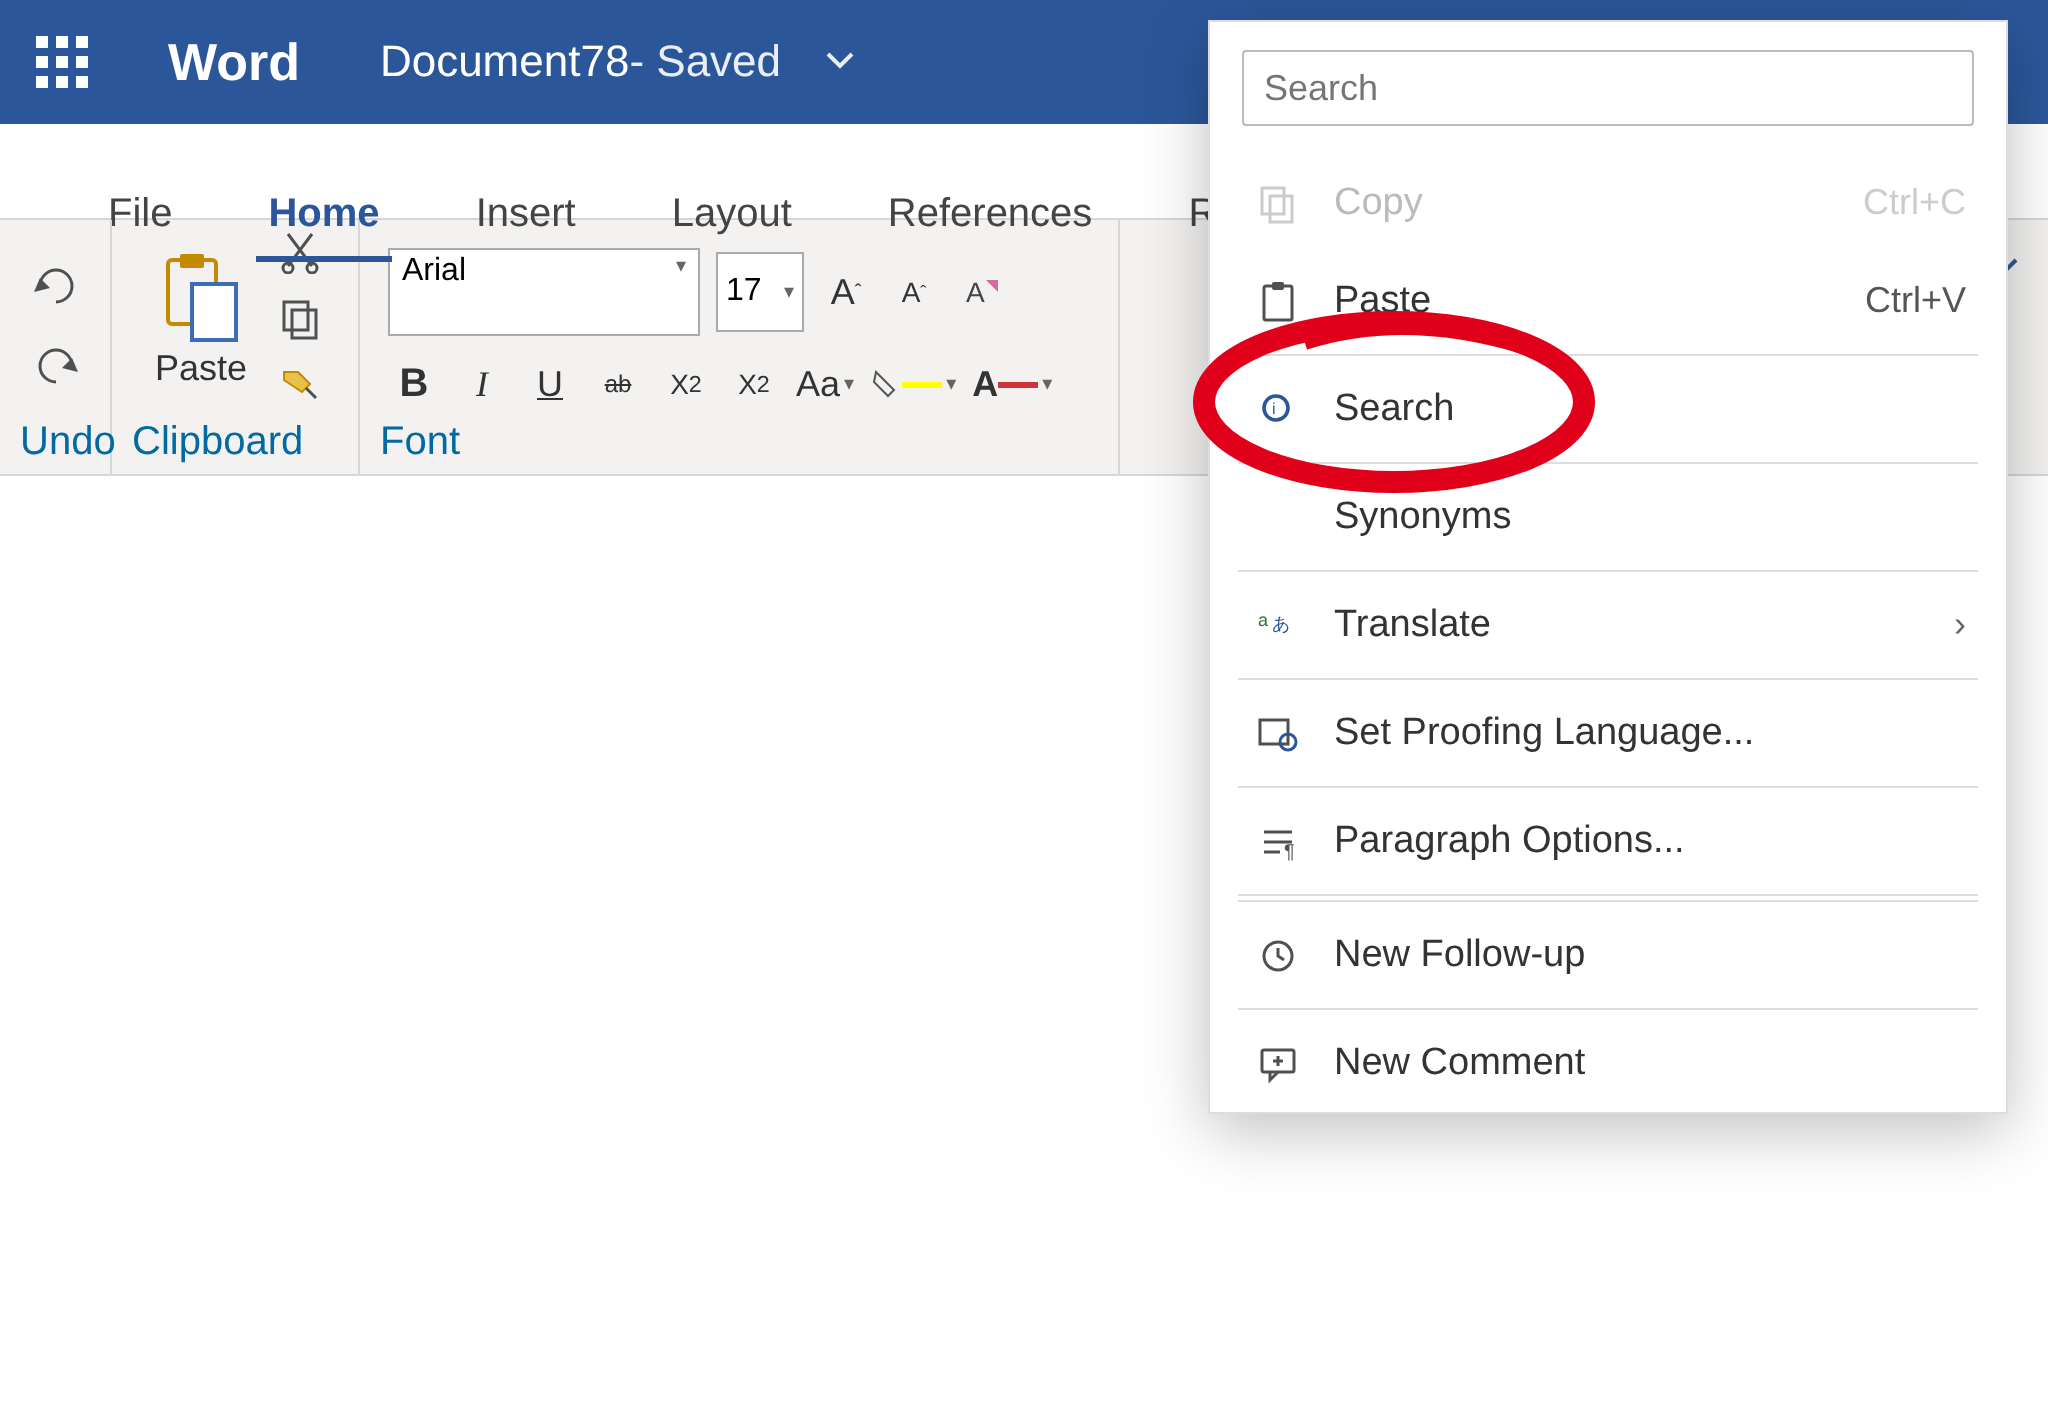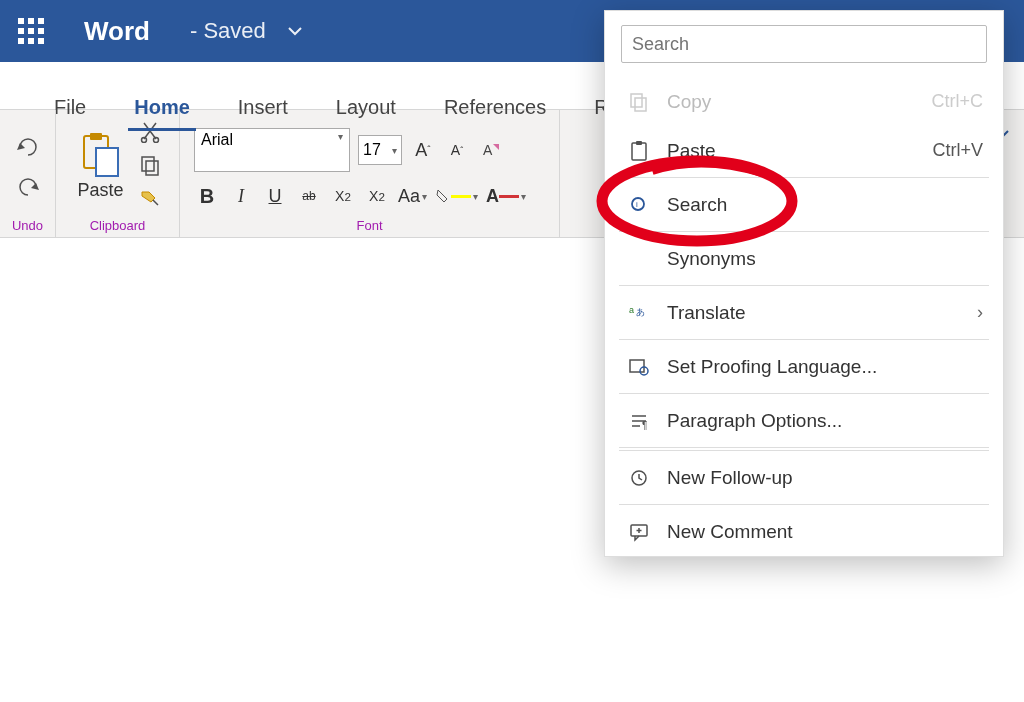--- a/index.html
+++ b/index.html
@@ -17,39 +17,39 @@
 
 .tabs { height:48px; border-bottom:1px solid #d6d6d6; display:flex; align-items:center; padding-left:30px; gap:0; }
 .tab { padding:0 24px; height:100%; display:flex; align-items:center; color:#444; font-size:20px; cursor:pointer;margin-top:44px; }
 .tab.active { color:#2b579a; font-weight:600; position:relative; }
 .tab.active::after { content:""; position:absolute; bottom:0; left:18px; right:18px; height:3px; background:#2b579a; }
 
 
 .ribbon { height:128px; background:#f3f2f1; border-bottom:1px solid #d6d6d6; display:flex; }
 .rgroup { border-right:1px solid #d6d6d6; display:flex; flex-direction:column; justify-content:flex-end; padding:6px 10px 4px; }
 .rgroup .tools { flex:1; display:flex; align-items:center; justify-content:center; }
-.rgroup .glabel { text-align:center; color:#a21caf; font-size:13px; padding-top:2px; }
+.rgroup .glabel { color:#0369a1; font-size:20px; padding-top:2px; }
 
 .undo-col { width:56px; }
 .undo-col .tools { flex-direction:column; gap:10px; }
 .undo-btn,.redo-btn { width:30px; height:30px; display:flex; align-items:center; justify-content:center; cursor:pointer; }
 
 .clip-col { width:124px; }
 .clip-col .tools { gap:6px; }
 .paste-big { display:flex; flex-direction:column; align-items:center; cursor:pointer; padding:4px 6px; }
 .paste-big .icon { width:42px; height:46px; position:relative; }
 .paste-big .lbl { font-size:18px; color:#333; margin-top:2px; }
 .clip-side { display:flex; flex-direction:column; gap:6px; }
 .mini-btn { width:28px; height:28px; display:flex; align-items:center; justify-content:center; cursor:pointer; }
 
 .font-col { flex:0 0 380px; }
 .font-col .tools { flex-direction:column; align-items:flex-start; gap:10px; padding:6px 4px 0; }
 .font-row1,.font-row2 { display:flex; align-items:center; gap:8px; }
 .font-sel { width:156px; height:44px; border:1px solid #aaa; background:#fff; font-size:16px; padding:2px 6px; display:flex; align-items:flex-start; justify-content:space-between; }
-.size-sel { width:44px; height:30px; border:1px solid #aaa; background:#fff; font-size:16px; padding:2px 4px; display:flex; align-items:center; justify-content:space-between; }
+.size-sel { width:44px; height:40px; border:1px solid #aaa; background:#fff; font-size:16px; padding:2px 4px; display:flex; align-items:center; justify-content:space-between; }
 .fbtn { min-width:26px; height:28px; display:flex; align-items:center; justify-content:center; font-size:18px; color:#333; cursor:pointer; }
 .fbtn.bold { font-weight:700; font-size:20px; }
 .fbtn.italic { font-style:italic; font-family:Georgia,serif; }
 .fbtn.under { text-decoration:underline; }
 .fbtn.strike { text-decoration:line-through; font-size:12px; }
 .fbtn.sub { font-size:14px; }
 .fbtn.sup { font-size:14px; }
 .color-swatch { width:20px; height:3px; display:inline-block; }
 .dd { font-size:10px; color:#666; margin-left:2px; }
 
@@ -90,20 +90,21 @@
       <div></div>
       <div></div>
       <div></div>
       <div></div>
       <div></div>
       <div></div>
       <div></div>
       <div></div>
   </div>
   <span class="app-name">Word</span>
+  <span class="doc-name">Document78</span>
   <span class="doc-status"> - Saved</span>
   <span class="doc-chev">
     <svg width="14" height="10" viewBox="0 0 14 10">
         <path d="M1 2 L7 8 L13 2" stroke="#fff" stroke-width="2" fill="none"></path>
       </svg>
   </span>
 </div>
 
 <div class="tabs">
   <div class="tab">File</div>

